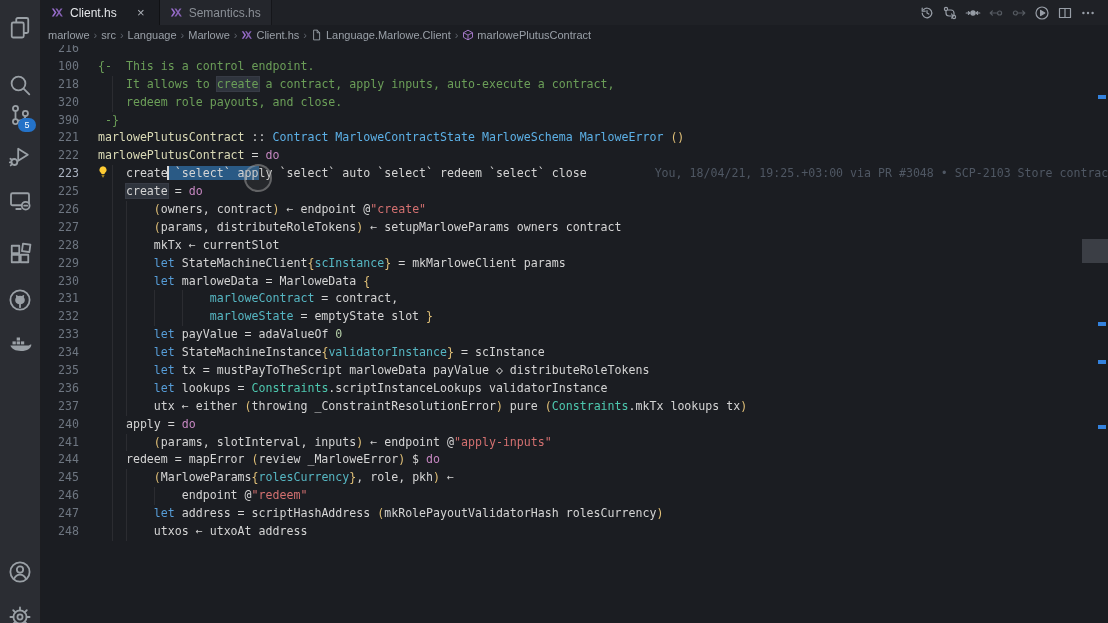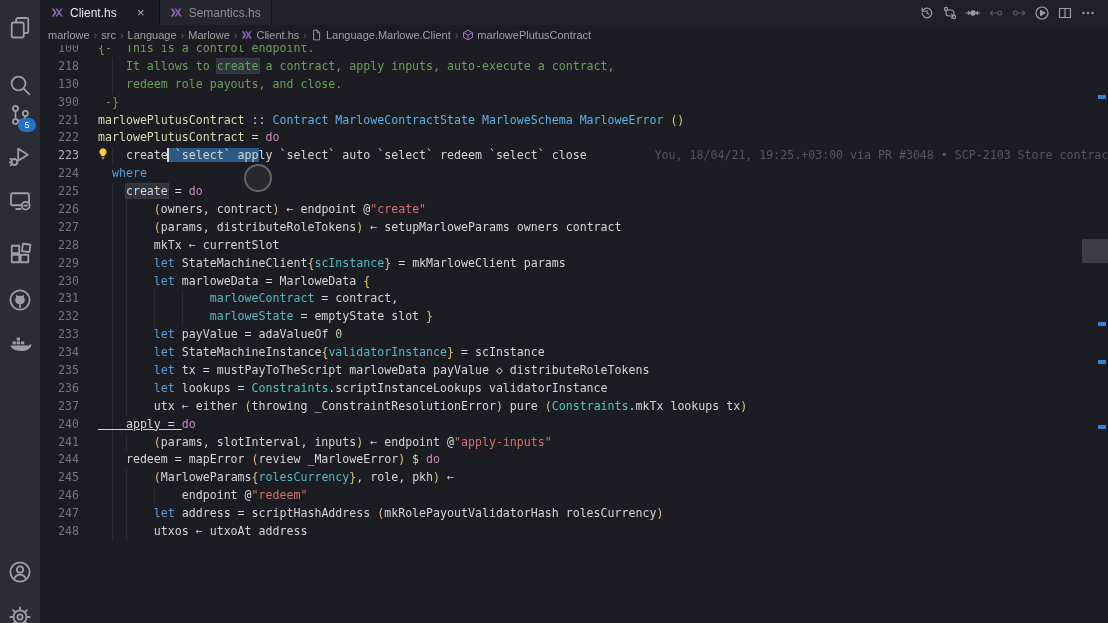--- a/index.html
+++ b/index.html
@@ -287,46 +287,46 @@
             <svg viewBox="0 0 16 16" fill="none" stroke="#b180d7" stroke-width="1.2" stroke-linejoin="round">
               <path d="M8 1.6L14 4.9v6.2L8 14.4 2 11.1V4.9z"></path>
               <path d="M2.2 5l5.8 3.1L13.8 5M8 8.2v6"></path>
             </svg>
           </span>
           <span>marlowePlutusContract</span>
         </span>
       </div>
     <div class="editor">
       <div class="code">
+          <div class="row"><span class="ln">216</span></div>
           <div class="row"><span class="ln">100</span><span class="tk-cm" style="color: rgb(107, 158, 88);">{-  This is a control endpoint.</span></div>
           <div class="row"><span class="guide" style="left: 70.97px;"></span><span class="ln">218</span><span class="tk-cm" style="color: rgb(107, 158, 88);">    It allows to </span><span class="tk-cmhl" style="color: rgb(107, 158, 88);">create</span><span class="tk-cm" style="color: rgb(107, 158, 88);"> a contract, apply inputs, auto-execute a contract,</span></div>
-          <div class="row"><span class="guide" style="left: 70.97px;"></span><span class="ln">130</span><span class="tk-cm" style="color: rgb(107, 158, 88);">    redeem role payouts, and close.</span></div>
+          <div class="row"><span class="guide" style="left: 70.97px;"></span><span class="ln">320</span><span class="tk-cm" style="color: rgb(107, 158, 88);">    redeem role payouts, and close.</span></div>
           <div class="row"><span class="ln">390</span><span class="tk-cm" style="color: rgb(107, 158, 88);"> -}</span></div>
           <div class="row"><span class="ln">221</span><span class="tk-fd" style="color: rgb(217, 217, 181);">marlowePlutusContract</span><span class="tk-df" style="color: rgb(212, 212, 212);"> :: </span><span class="tk-ty" style="color: rgb(92, 176, 230);">Contract MarloweContractState MarloweSchema MarloweError</span><span class="tk-df" style="color: rgb(212, 212, 212);"> </span><span class="tk-au" style="color: rgb(226, 193, 120);">()</span></div>
           <div class="row"><span class="ln">222</span><span class="tk-fd" style="color: rgb(217, 217, 181);">marlowePlutusContract</span><span class="tk-df" style="color: rgb(212, 212, 212);"> = </span><span class="tk-mg" style="color: rgb(197, 134, 192);">do</span></div>
           <div class="row"><span class="guide" style="left: 70.97px;"></span><span class="ln cur">223</span><span class="tk-df" style="color: rgb(212, 212, 212);">    create</span><span class="cursor"></span><span class="tk-sl" style="color: rgb(212, 212, 212);"> `select` app</span><span class="tk-df" style="color: rgb(212, 212, 212);">ly `select` auto `select` redeem `select` close</span><span class="blame">You, 18/04/21, 19:25.+03:00 via PR #3048 • SCP-2103 Store contract h</span><span class="bulb"><svg viewBox="0 0 16 16">
                 <path fill="#ffcc33" d="M8 1.5a4.2 4.2 0 0 0-2.3 7.7c.4.3.6.7.6 1.1h3.4c0-.4.2-.8.6-1.1A4.2 4.2 0 0 0 8 1.5z"></path>
                 <rect x="6.3" y="11" width="3.4" height="1.3" rx=".5" fill="#c9a227"></rect>
                 <rect x="6.8" y="12.8" width="2.4" height="1.1" rx=".5" fill="#c9a227"></rect>
               </svg></span></div>
-          <div class="row"><span class="ln">224</span><span class="tk-df" style="color: rgb(212, 212, 212);">  </span><span class="tk-kw" style="color: rgb(86, 156, 214);">where</span></div>
           <div class="row"><span class="guide" style="left: 70.97px;"></span><span class="ln">225</span><span class="tk-df" style="color: rgb(212, 212, 212);">    </span><span class="tk-hl" style="color: rgb(212, 212, 212);">create</span><span class="tk-df" style="color: rgb(212, 212, 212);"> = </span><span class="tk-mg" style="color: rgb(197, 134, 192);">do</span></div>
           <div class="row"><span class="guide" style="left: 70.97px;"></span><span class="guide" style="left: 84.94px;"></span><span class="ln">226</span><span class="tk-df" style="color: rgb(212, 212, 212);">        </span><span class="tk-au" style="color: rgb(226, 193, 120);">(</span><span class="tk-df" style="color: rgb(212, 212, 212);">owners, contract</span><span class="tk-au" style="color: rgb(226, 193, 120);">)</span><span class="tk-df" style="color: rgb(212, 212, 212);"> ← endpoint @</span><span class="tk-st" style="color: rgb(211, 112, 112);">"create"</span></div>
           <div class="row"><span class="guide" style="left: 70.97px;"></span><span class="guide" style="left: 84.94px;"></span><span class="ln">227</span><span class="tk-df" style="color: rgb(212, 212, 212);">        </span><span class="tk-au" style="color: rgb(226, 193, 120);">(</span><span class="tk-df" style="color: rgb(212, 212, 212);">params, distributeRoleTokens</span><span class="tk-au" style="color: rgb(226, 193, 120);">)</span><span class="tk-df" style="color: rgb(212, 212, 212);"> ← setupMarloweParams owners contract</span></div>
           <div class="row"><span class="guide" style="left: 70.97px;"></span><span class="guide" style="left: 84.94px;"></span><span class="ln">228</span><span class="tk-df" style="color: rgb(212, 212, 212);">        mkTx ← currentSlot</span></div>
           <div class="row"><span class="guide" style="left: 70.97px;"></span><span class="guide" style="left: 84.94px;"></span><span class="ln">229</span><span class="tk-df" style="color: rgb(212, 212, 212);">        </span><span class="tk-kw" style="color: rgb(86, 156, 214);">let</span><span class="tk-df" style="color: rgb(212, 212, 212);"> StateMachineClient</span><span class="tk-au" style="color: rgb(226, 193, 120);">{</span><span class="tk-fl" style="color: rgb(86, 182, 194);">scInstance</span><span class="tk-au" style="color: rgb(226, 193, 120);">}</span><span class="tk-df" style="color: rgb(212, 212, 212);"> = mkMarloweClient params</span></div>
           <div class="row"><span class="guide" style="left: 70.97px;"></span><span class="guide" style="left: 84.94px;"></span><span class="ln">230</span><span class="tk-df" style="color: rgb(212, 212, 212);">        </span><span class="tk-kw" style="color: rgb(86, 156, 214);">let</span><span class="tk-df" style="color: rgb(212, 212, 212);"> marloweData = MarloweData </span><span class="tk-au" style="color: rgb(226, 193, 120);">{</span></div>
           <div class="row"><span class="guide" style="left: 70.97px;"></span><span class="guide" style="left: 84.94px;"></span><span class="guide" style="left: 112.88px;"></span><span class="guide" style="left: 140.82px;"></span><span class="ln">231</span><span class="tk-df" style="color: rgb(212, 212, 212);">                </span><span class="tk-fl" style="color: rgb(86, 182, 194);">marloweContract</span><span class="tk-df" style="color: rgb(212, 212, 212);"> = contract,</span></div>
           <div class="row"><span class="guide" style="left: 70.97px;"></span><span class="guide" style="left: 84.94px;"></span><span class="guide" style="left: 112.88px;"></span><span class="guide" style="left: 140.82px;"></span><span class="ln">232</span><span class="tk-df" style="color: rgb(212, 212, 212);">                </span><span class="tk-fl" style="color: rgb(86, 182, 194);">marloweState</span><span class="tk-df" style="color: rgb(212, 212, 212);"> = emptyState slot </span><span class="tk-au" style="color: rgb(226, 193, 120);">}</span></div>
           <div class="row"><span class="guide" style="left: 70.97px;"></span><span class="guide" style="left: 84.94px;"></span><span class="ln">233</span><span class="tk-df" style="color: rgb(212, 212, 212);">        </span><span class="tk-kw" style="color: rgb(86, 156, 214);">let</span><span class="tk-df" style="color: rgb(212, 212, 212);"> payValue = adaValueOf </span><span class="tk-nm" style="color: rgb(181, 206, 168);">0</span></div>
           <div class="row"><span class="guide" style="left: 70.97px;"></span><span class="guide" style="left: 84.94px;"></span><span class="ln">234</span><span class="tk-df" style="color: rgb(212, 212, 212);">        </span><span class="tk-kw" style="color: rgb(86, 156, 214);">let</span><span class="tk-df" style="color: rgb(212, 212, 212);"> StateMachineInstance</span><span class="tk-au" style="color: rgb(226, 193, 120);">{</span><span class="tk-fl" style="color: rgb(86, 182, 194);">validatorInstance</span><span class="tk-au" style="color: rgb(226, 193, 120);">}</span><span class="tk-df" style="color: rgb(212, 212, 212);"> = scInstance</span></div>
           <div class="row"><span class="guide" style="left: 70.97px;"></span><span class="guide" style="left: 84.94px;"></span><span class="ln">235</span><span class="tk-df" style="color: rgb(212, 212, 212);">        </span><span class="tk-kw" style="color: rgb(86, 156, 214);">let</span><span class="tk-df" style="color: rgb(212, 212, 212);"> tx = mustPayToTheScript marloweData payValue ◇ distributeRoleTokens</span></div>
           <div class="row"><span class="guide" style="left: 70.97px;"></span><span class="guide" style="left: 84.94px;"></span><span class="ln">236</span><span class="tk-df" style="color: rgb(212, 212, 212);">        </span><span class="tk-kw" style="color: rgb(86, 156, 214);">let</span><span class="tk-df" style="color: rgb(212, 212, 212);"> lookups = </span><span class="tk-md" style="color: rgb(78, 201, 176);">Constraints</span><span class="tk-df" style="color: rgb(212, 212, 212);">.scriptInstanceLookups validatorInstance</span></div>
           <div class="row"><span class="guide" style="left: 70.97px;"></span><span class="guide" style="left: 84.94px;"></span><span class="ln">237</span><span class="tk-df" style="color: rgb(212, 212, 212);">        utx ← either </span><span class="tk-au" style="color: rgb(226, 193, 120);">(</span><span class="tk-df" style="color: rgb(212, 212, 212);">throwing _ConstraintResolutionError</span><span class="tk-au" style="color: rgb(226, 193, 120);">)</span><span class="tk-df" style="color: rgb(212, 212, 212);"> pure </span><span class="tk-au" style="color: rgb(226, 193, 120);">(</span><span class="tk-md" style="color: rgb(78, 201, 176);">Constraints</span><span class="tk-df" style="color: rgb(212, 212, 212);">.mkTx lookups tx</span><span class="tk-au" style="color: rgb(226, 193, 120);">)</span></div>
-          <div class="row"><span class="guide" style="left: 70.97px;"></span><span class="ln">240</span><span class="tk-df" style="color: rgb(212, 212, 212); text-decoration: underline;">    apply = </span><span class="tk-mg" style="color: rgb(197, 134, 192);">do</span></div>
+          <div class="row"><span class="guide" style="left: 70.97px;"></span><span class="ln">240</span><span class="tk-df" style="color: rgb(212, 212, 212);">    apply = </span><span class="tk-mg" style="color: rgb(197, 134, 192);">do</span></div>
           <div class="row"><span class="guide" style="left: 70.97px;"></span><span class="guide" style="left: 84.94px;"></span><span class="ln">241</span><span class="tk-df" style="color: rgb(212, 212, 212);">        </span><span class="tk-au" style="color: rgb(226, 193, 120);">(</span><span class="tk-df" style="color: rgb(212, 212, 212);">params, slotInterval, inputs</span><span class="tk-au" style="color: rgb(226, 193, 120);">)</span><span class="tk-df" style="color: rgb(212, 212, 212);"> ← endpoint @</span><span class="tk-st" style="color: rgb(211, 112, 112);">"apply-inputs"</span></div>
           <div class="row"><span class="guide" style="left: 70.97px;"></span><span class="ln">244</span><span class="tk-df" style="color: rgb(212, 212, 212);">    redeem = mapError </span><span class="tk-au" style="color: rgb(226, 193, 120);">(</span><span class="tk-df" style="color: rgb(212, 212, 212);">review _MarloweError</span><span class="tk-au" style="color: rgb(226, 193, 120);">)</span><span class="tk-df" style="color: rgb(212, 212, 212);"> $ </span><span class="tk-mg" style="color: rgb(197, 134, 192);">do</span></div>
           <div class="row"><span class="guide" style="left: 70.97px;"></span><span class="guide" style="left: 84.94px;"></span><span class="ln">245</span><span class="tk-df" style="color: rgb(212, 212, 212);">        </span><span class="tk-au" style="color: rgb(226, 193, 120);">(</span><span class="tk-df" style="color: rgb(212, 212, 212);">MarloweParams</span><span class="tk-au" style="color: rgb(226, 193, 120);">{</span><span class="tk-fl" style="color: rgb(86, 182, 194);">rolesCurrency</span><span class="tk-au" style="color: rgb(226, 193, 120);">}</span><span class="tk-df" style="color: rgb(212, 212, 212);">, role, pkh</span><span class="tk-au" style="color: rgb(226, 193, 120);">)</span><span class="tk-df" style="color: rgb(212, 212, 212);"> ←</span></div>
           <div class="row"><span class="guide" style="left: 70.97px;"></span><span class="guide" style="left: 84.94px;"></span><span class="guide" style="left: 112.88px;"></span><span class="ln">246</span><span class="tk-df" style="color: rgb(212, 212, 212);">            endpoint @</span><span class="tk-st" style="color: rgb(211, 112, 112);">"redeem"</span></div>
           <div class="row"><span class="guide" style="left: 70.97px;"></span><span class="guide" style="left: 84.94px;"></span><span class="ln">247</span><span class="tk-df" style="color: rgb(212, 212, 212);">        </span><span class="tk-kw" style="color: rgb(86, 156, 214);">let</span><span class="tk-df" style="color: rgb(212, 212, 212);"> address = scriptHashAddress </span><span class="tk-au" style="color: rgb(226, 193, 120);">(</span><span class="tk-df" style="color: rgb(212, 212, 212);">mkRolePayoutValidatorHash rolesCurrency</span><span class="tk-au" style="color: rgb(226, 193, 120);">)</span></div>
           <div class="row"><span class="guide" style="left: 70.97px;"></span><span class="guide" style="left: 84.94px;"></span><span class="ln">248</span><span class="tk-df" style="color: rgb(212, 212, 212);">        utxos ← utxoAt address</span></div>
         </div>
       <div class="scroll-thumb" style="top: 194px;"></div>
       <div id="ruler">
           <div class="ruler-mark" style="top: 50px; background: rgb(55, 148, 255);"></div>

